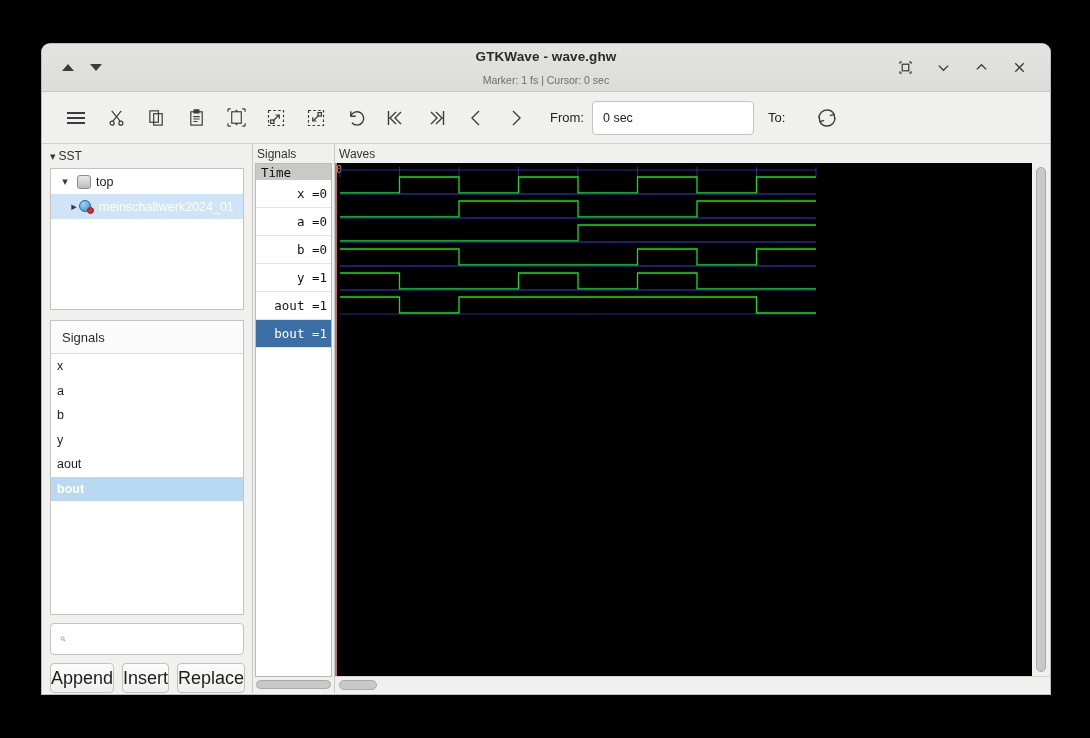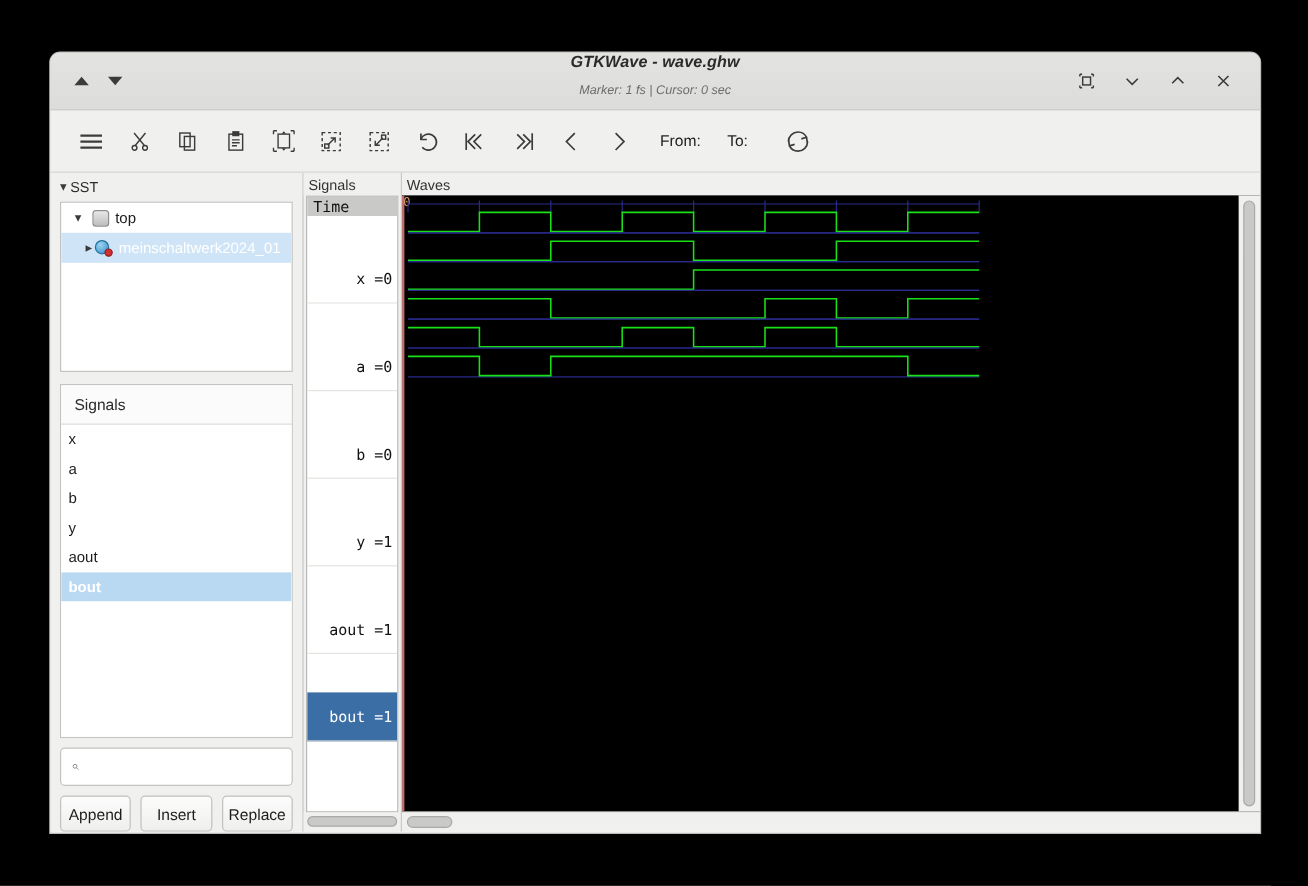--- a/index.html
+++ b/index.html
@@ -33,23 +33,22 @@
     width: 0; height: 0; cursor: default;
     border-left: 6px solid transparent;
     border-right: 6px solid transparent;
   }
   .tri.up { border-bottom: 7px solid #3b3b3b; }
   .tri.down { border-top: 7px solid #3b3b3b; }
 
   .tb-center {
     position: absolute; left: 0; right: 0; top: 0; bottom: 0;
     display: flex; flex-direction: column;
-    align-items: center; 
+    align-items: center; justify-content: center;
     pointer-events: none;
-    font-style: italic;
   }
   .tb-title { font-size: 13.5px; font-weight: bold; color: #2b2b2b; letter-spacing: .1px;}
   .tb-sub { font-size: 10.5px; color: #6d6d6d; margin-top: 10px; }
 
   .tb-right {
     margin-left: auto; display: flex; align-items: center;
     gap: 16px; padding-right: 20px; z-index: 3;
   }
   .wbtn { width: 22px; height: 22px; display:flex; align-items:center; justify-content:center; color:#3a3a3a; }
   .wbtn svg { display:block; }
@@ -131,21 +130,21 @@
   .searchbox {
     margin: 8px 8px 0 8px; height: 32px;
     background: #fff; border: 1px solid #c3c3c1; border-radius: 4px;
     display: flex; align-items: center; padding: 0 9px;
   }
   .btnrow { display: flex; gap: 8px; margin: 8px 8px 0 8px; }
   .abtn {
     height: 30px; flex: 1;
     background: linear-gradient(#fcfcfc,#efefed);
     border: 1px solid #c1c1bf; border-radius: 4px;
-    font-size: 13px; color: #1d1d1d;
+    font-size: 18px; color: #1d1d1d;
     display: flex; align-items: center; justify-content: center;
   }
 
   
   .sigvalcol {
     width: 82px; display: flex; flex-direction: column;
     border-left: 1px solid #c9c9c7;
   }
   .sv-head {
     height: 19px; font-size: 12px; color: #333; padding-left: 4px;
@@ -155,25 +154,24 @@
   .sv-frame {
     flex: 1; background: #fff; border: 1px solid #b9b9b7; border-top: 1px solid #b9b9b7;
     margin: 0 2px 0 2px; display: flex; flex-direction: column; overflow: hidden;
   }
   .sv-time {
     height: 16px; background: #c9c9c7; color: #111;
     font-family: "DejaVu Sans Mono", monospace; font-size: 12.5px;
     display: flex; align-items: center; padding-left: 5px;
   }
   .sv-row {
-    height: 41px; display: flex; align-items: center; justify-content: flex-end;
+    height: 28px; display: flex; align-items: center; justify-content: flex-end;
     padding-right: 4px;
     font-family: "DejaVu Sans Mono", monospace; font-size: 12.5px; color: #111;
     border-bottom: 1px solid #e4e4e2;
-    margin-top: 32px;
   }
   .sv-row.sel { background: #3a6ea5; color: #fff; }
   .sv-scroll { height: 16px; background: #f0f0ef; padding: 3px 3px; }
   .sv-thumb { height: 9px; border-radius: 5px; background: #c9c9c7; border: 1px solid #a9a9a7; width: 100%; }
 
   
   .wavecol { flex: 1; display: flex; flex-direction: column; border-left: 1px solid #c9c9c7; }
   .wv-head { height: 19px; font-size: 12px; color: #333; padding-left: 4px; display:flex; align-items:center; background:#f0f0ef; }
   .wv-body { flex: 1; display: flex; background: #000; position: relative; margin-right: 0px; }
   .wv-canvas { position: relative; flex: 1; background: #000; overflow: hidden; }
@@ -300,20 +298,21 @@
         <path d="M14 4l-7 7 7 7"></path>
       </svg>
     </div>
     <div class="tbtn">
       <svg width="22" height="22" viewBox="0 0 22 22" stroke="#3c3c3c" stroke-width="1.4" fill="none">
         <path d="M8 4l7 7-7 7"></path>
       </svg>
     </div>
 
     <div class="tlabel">From:</div>
+    <div class="tinput">0 sec</div>
 
     <div class="tlabel">To:</div>
 
     <div class="tbtn reload">
       <svg width="24" height="24" viewBox="0 0 24 24" stroke="#3c3c3c" stroke-width="1.4" fill="none">
         <path d="M20 12a8 8 0 0 1-8 8 8 8 0 0 1-7.2-4.6"></path>
         <path d="M4 12a8 8 0 0 1 8-8 8 8 0 0 1 7.2 4.6"></path>
         <path d="M4.2 11.2l.7 4.4 4.3-1.3" stroke-linejoin="round"></path>
         <path d="M19.8 12.8l-.7-4.4-4.3 1.3" stroke-linejoin="round"></path>
       </svg>

